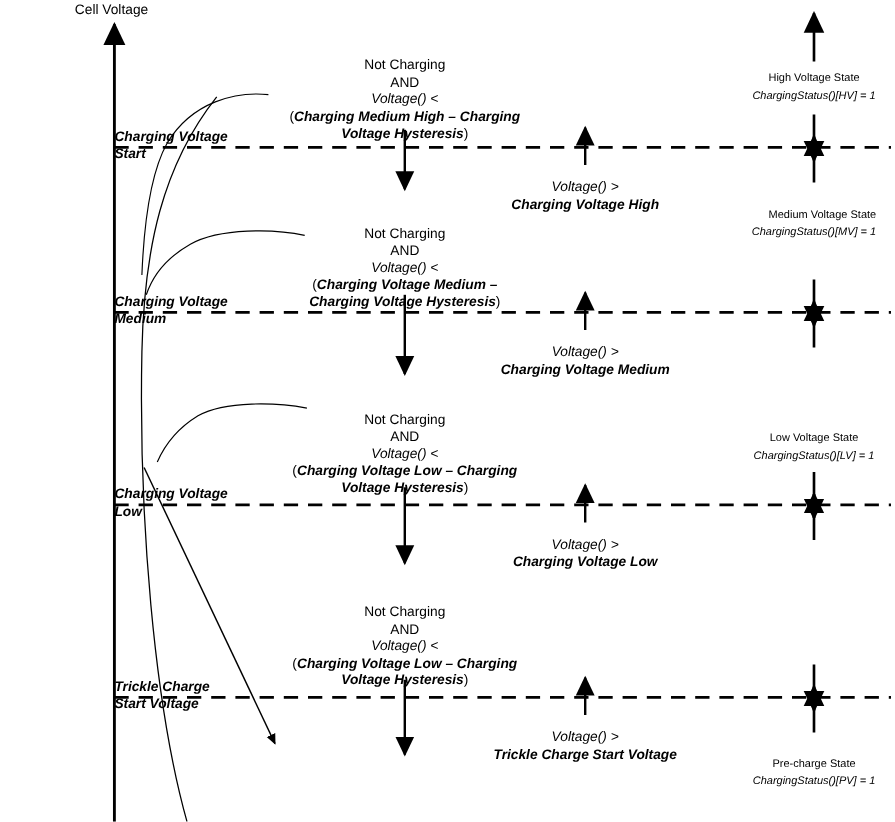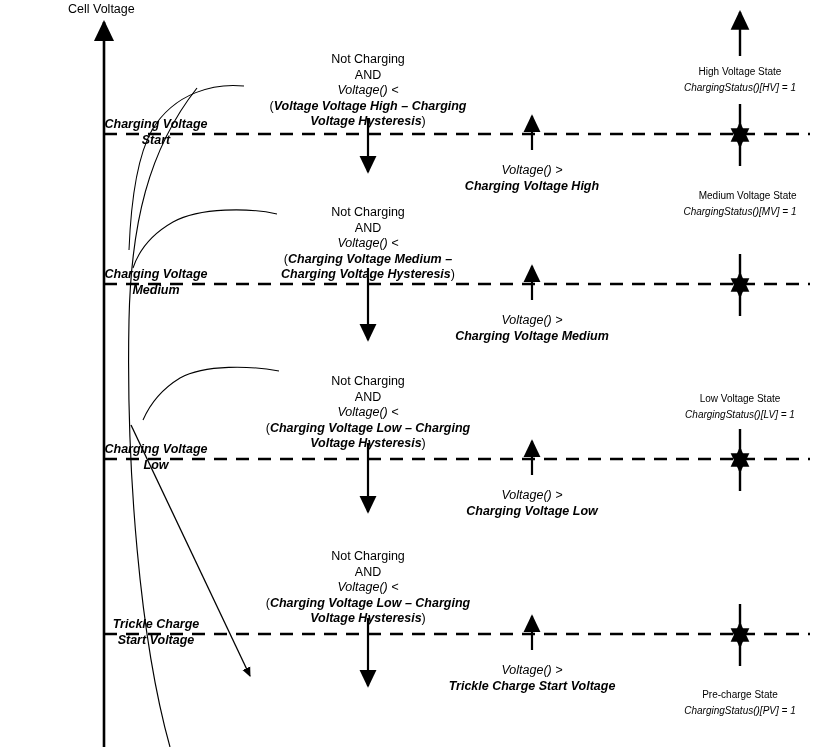--- a/index.html
+++ b/index.html
@@ -12,21 +12,21 @@
   #canvas{position:absolute;left:0;top:0;width:786px;height:747px;}
   svg.layer{position:absolute;left:0;top:0;width:814px;height:747px;pointer-events:none;}
 
   .txt{position:absolute;font-size:12.5px;line-height:15.5px;white-space:nowrap;}
   .blk{position:absolute;font-size:12.5px;line-height:15.5px;text-align:center;transform:translateX(-50%);margin-top:18px;}
 
   .i{font-style:italic;}
   .bi{font-style:italic;font-weight:bold;}
 
   .axis-title{font-size:12.5px;}
-  .thr-label{font-style:italic;font-weight:bold;font-size:12.5px;line-height:15.5px;text-align:center;}
+  .thr-label{font-style:italic;font-weight:bold;font-size:12.5px;line-height:15.5px;text-align:left;}
   .state-label{font-size:10px;line-height:15.5px;text-align:center;transform:translateX(-50%);}
   .cond-label{font-size:12.5px;line-height:15.5px;text-align:center;transform:translateX(-50%);}
 </style>
 </head>
 <body>
 
 <div id="canvas">
 
   <svg class="layer" viewBox="0 0 814 747" xmlns="http://www.w3.org/2000/svg">
     <defs>
@@ -112,21 +112,21 @@
 
   <div class="txt thr-label" style="left:104px;top:617px;width:104px;transform:none;">
     <span>Trickle Charge</span><br>
     <span>Start Voltage</span>
   </div>
 
   <div class="blk" style="left:368px;top:34px;">
     <span>Not Charging</span><br>
     <span>AND</span><br>
     <span class="i">Voltage() &lt;</span><br>
-    <span>(</span><span class="bi">Voltage Voltage High –  Charging</span><br>
+    <span>(</span><span class="bi">Charging Medium High –  Charging</span><br>
     <span class="bi">Voltage Hysteresis</span><span>)</span>
   </div>
 
   <div class="blk" style="left:368px;top:187px;">
     <span>Not Charging</span><br>
     <span>AND</span><br>
     <span class="i">Voltage() &lt;</span><br>
     <span>(</span><span class="bi">Charging Voltage Medium –</span><br>
     <span class="bi">Charging Voltage Hysteresis</span><span>)</span>
   </div>

